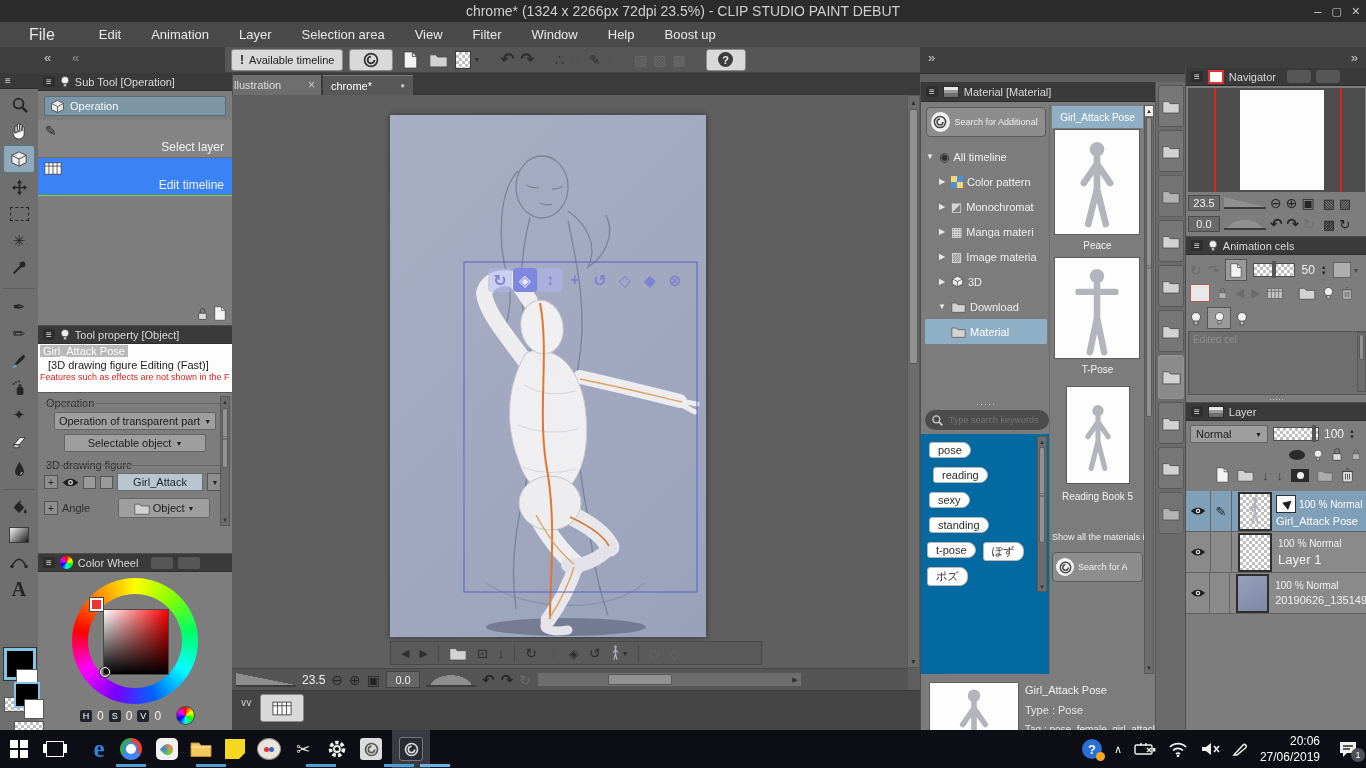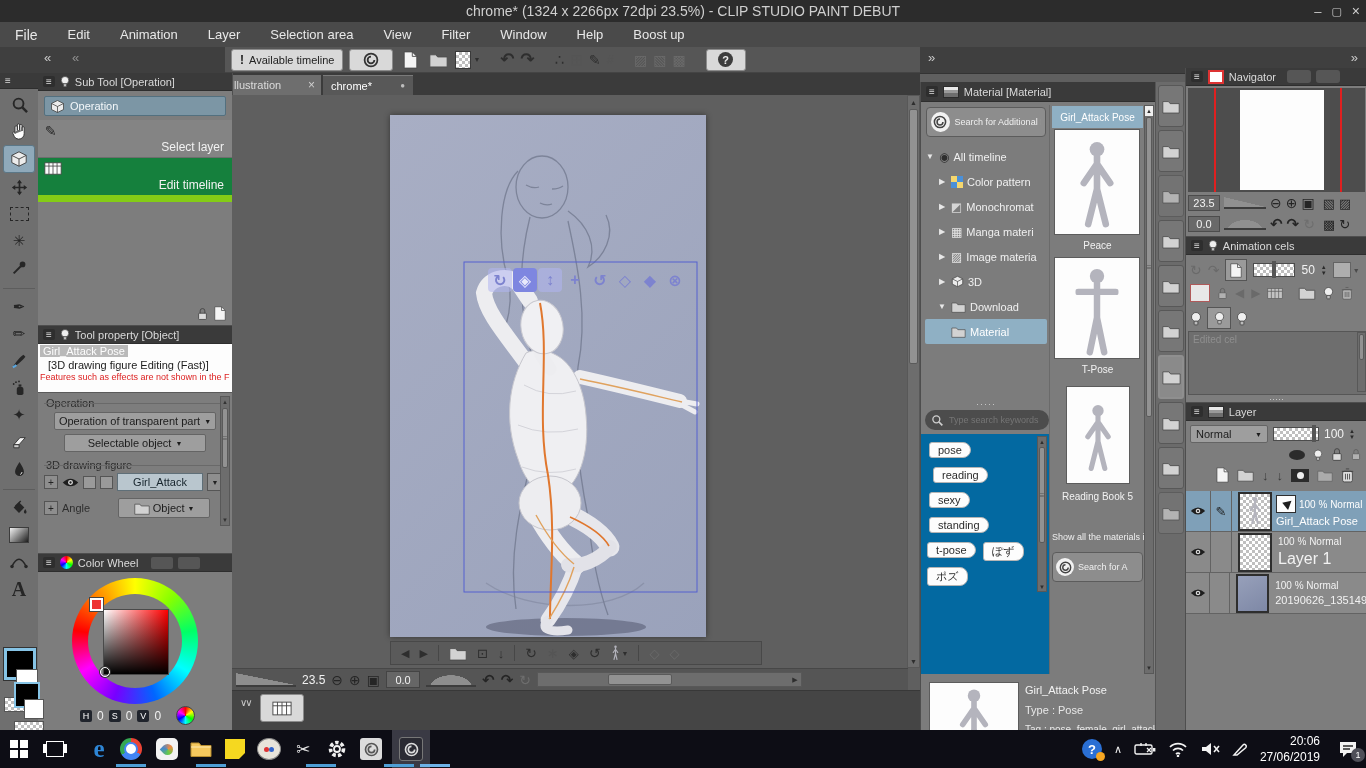--- a/index.html
+++ b/index.html
@@ -151,21 +151,21 @@
   <div class="abs flex" style="left:0;top:0;width:1366px;height:22px;background:#2c2c2c;border-bottom:1px solid #1f1f1f">
     <div class="abs" style="left:0;right:0;text-align:center;font-size:14px;color:#cfcfcf;line-height:22px">chrome* (1324 x 2266px 72dpi 23.5%)  -  CLIP STUDIO PAINT DEBUT</div>
     <div class="abs flex" style="right:6px;top:0;height:22px;gap:10px">
       <span style="color:#cfcfcf;font-size:13px">–</span>
       <span style="color:#cfcfcf;font-size:11px">▢</span>
       <span style="color:#cfcfcf;font-size:14px">×</span>
     </div>
   </div>
 
   <div class="abs flex" style="left:0;top:22px;width:1366px;height:25px;background:#4a4a4a;gap:0;border-bottom:1px solid #383838">
-    <span style="padding:0 15px;font-size:14px">File</span>
+    <span style="padding:0 29px;font-size:16px">File</span>
     <span style="padding:0 15px;font-size:13px">Edit</span>
     <span style="padding:0 15px;font-size:13px">Animation</span>
     <span style="padding:0 15px;font-size:13px">Layer</span>
     <span style="padding:0 15px;font-size:13px">Selection area</span>
     <span style="padding:0 15px;font-size:13px">View</span>
     <span style="padding:0 15px;font-size:13px">Filter</span>
     <span style="padding:0 15px;font-size:13px">Window</span>
     <span style="padding:0 15px;font-size:13px">Help</span>
     <span style="padding:0 15px;font-size:13px">Boost up</span>
   </div>
@@ -320,21 +320,21 @@
       <svg width="15" height="15">
           <use href="#i-cube"></use>
         </svg>
       <span style="font-size:11px;color:#f4f8fa">Operation</span>
     </div>
     <div class="abs" style="left:0;top:47px;width:194px">
       <div style="position:relative;height:37px;background:#848484;border-bottom:1px solid #6d6d6d">
         <span style="position:absolute;left:7px;top:3px;font-size:14px;color:#262626">✎</span>
         <span style="position:absolute;right:8px;bottom:3px;font-size:12px;color:#f2f2f2">Select layer</span>
       </div>
-      <div style="position:relative;height:37px;background:#15803d;border-bottom:7px solid #84cc16">
+      <div style="position:relative;height:37px;background:#3b82f6;border-bottom:1px solid #84cc16">
         <svg width="18" height="13" style="position:absolute;left:6px;top:4px">
             <use href="#i-timeline"></use>
           </svg>
         <span style="position:absolute;right:8px;bottom:3px;font-size:12px;color:#f2f2f2">Edit timeline</span>
       </div>
     </div>
     <div class="abs flex" style="right:6px;bottom:4px;gap:6px">
       <svg width="11" height="14">
           <use href="#i-lock"></use>
         </svg>
@@ -943,21 +943,21 @@
       <div class="lrow">
         <span class="ctr" style="width:24px">
             <svg width="16" height="10">
               <use href="#i-eye"></use>
             </svg>
           </span>
         <span style="width:20px;border-left:1px solid #636363;border-right:1px solid #636363;height:100%;display:inline-block"></span>
         <span class="checker-sm" style="width:30px;height:35px;margin-left:6px;border:2px solid #2e2e2e;display:inline-block"></span>
         <div style="margin-left:6px">
           <div style="font-size:10px;color:#f2f2f2">100 % Normal</div>
-          <div style="font-size:16px;color:#f2f2f2;margin-top:3px">Layer 1</div>
+          <div style="font-size:13px;color:#f2f2f2;margin-top:3px">Layer 1</div>
         </div>
       </div>
       <div class="lrow">
         <span class="ctr" style="width:24px">
             <svg width="16" height="10">
               <use href="#i-eye"></use>
             </svg>
           </span>
         <span style="width:20px;border-left:1px solid #636363;border-right:1px solid #636363;height:100%;display:inline-block"></span>
         <span style="width:30px;height:35px;margin-left:6px;border:2px solid #2e2e2e;display:inline-block;background:linear-gradient(150deg,#97a0ba,#7e88a6)"></span>

